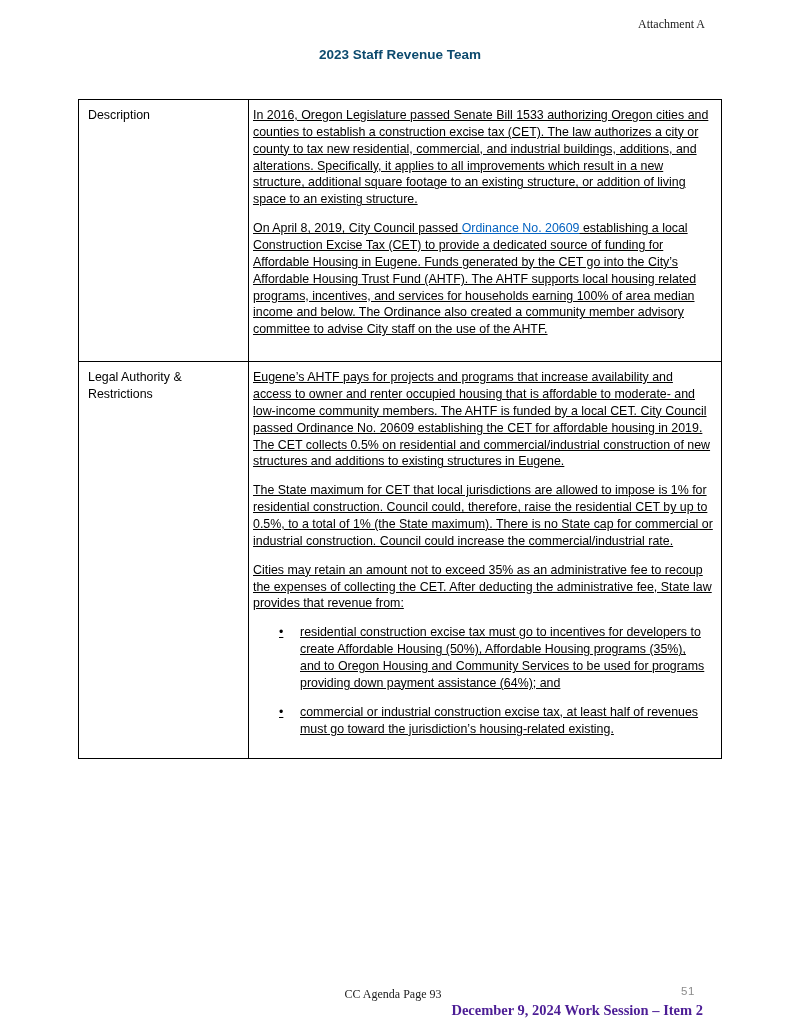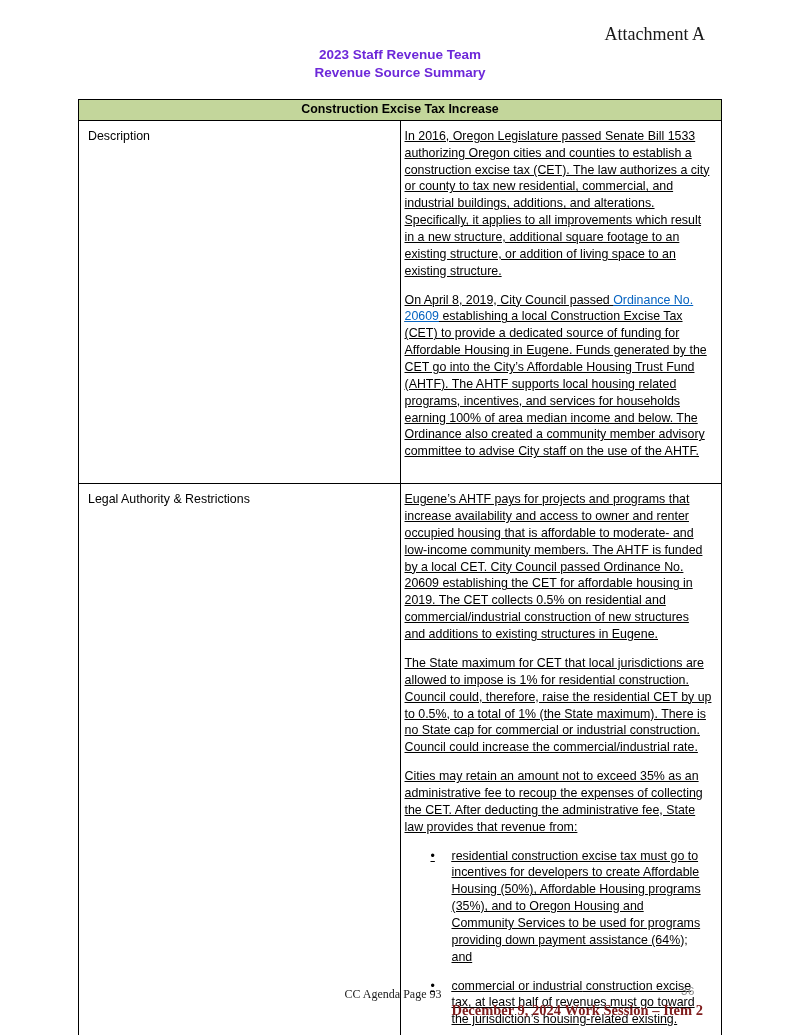--- a/index.html
+++ b/index.html
@@ -2,26 +2,26 @@
 <html><head>
 <meta charset="utf-8">
 <style>
   html,body{margin:0;padding:0;}
   body{
     width:800px;height:1035px;background:#ffffff;position:relative;
     font-family:"Liberation Sans",sans-serif;color:#000;
     -webkit-font-smoothing:antialiased;overflow:hidden;
   }
   .attachment{
-    position:absolute;top:24px;right:95px;
-    font-family:"Liberation Serif",serif;font-size:18px;color:#1a1a1a;
+    position:absolute;top:17px;right:95px;
+    font-family:"Liberation Serif",serif;font-size:12px;color:#1a1a1a;
   }
   .doc-title{
     position:absolute;top:46px;left:0;width:800px;text-align:center;
-    font-weight:bold;font-size:13.5px;line-height:18px;color:#6d28d9;
+    font-weight:bold;font-size:13.5px;line-height:18px;color:#0c4a6e;
   }
   table.main{
     position:absolute;left:78px;top:99px;width:644px;
     border-collapse:collapse;table-layout:fixed;
   }
   table.main td{
     border:1px solid #000;vertical-align:top;
     font-size:12.4px;line-height:1.36;
   }
   td.hdr{
@@ -51,28 +51,24 @@
     color:#e8251d;
   }
 </style>
 </head>
 <body>
 
 <div class="attachment">Attachment A</div>
 
 <div class="doc-title">
   <div>2023 Staff Revenue Team</div>
-  <div>Revenue Source Summary</div>
 </div>
 
 <table class="main">
   <tbody id="table-body">
-    <tr>
-      <td class="hdr" colspan="2" style="background: rgb(195, 214, 155);">Construction Excise Tax Increase</td>
-    </tr>
 
   <tr>
         <td class="label-cell">Description</td>
         <td class="content-cell">
           <p><span>In 2016, Oregon Legislature passed Senate Bill 1533 authorizing Oregon cities and counties to establish a construction excise tax (CET). The law authorizes a city or county to tax new residential, commercial, and industrial buildings, additions, and alterations. Specifically, it applies to all improvements which result in a new structure, additional square footage to an existing structure, or addition of living space to an existing structure.</span></p>
           <p><span>On April 8, 2019, City Council passed </span><a class="doc-link">Ordinance No. 20609</a><span> establishing a local Construction Excise Tax (CET) to provide a dedicated source of funding for Affordable Housing in Eugene. Funds generated by the CET go into the City’s Affordable Housing Trust Fund (AHTF). The AHTF supports local housing related programs, incentives, and services for households earning 100% of area median income and below. The Ordinance also created a community member advisory committee to advise City staff on the use of the AHTF.</span></p>
         </td>
       </tr>
       <tr>
         <td class="label-cell">Legal Authority &amp; Restrictions</td>
@@ -87,14 +83,14 @@
           <div class="bullet-row">
             <div class="bullet-mark">•</div>
             <div class="bullet-text"><span class="u">commercial or industrial</span><span> construction excise tax, at least half of revenues must go toward the jurisdiction’s housing-related existing.</span></div>
           </div>
         </td>
       </tr>
     </tbody>
 </table>
 
 <div class="footer-agenda">CC Agenda Page 93</div>
-<div class="footer-pagenum" style="color: rgb(140, 140, 140);">36</div>
-<div class="footer-session" style="color: #7f1d1d; margin-left: 44px;">December 9, 2024 Work Session – Item 2</div>
+<div class="footer-pagenum" style="color: rgb(140, 140, 140);">51</div>
+<div class="footer-session" style="color: #4c1d95; margin-left: 44px;">December 9, 2024 Work Session – Item 2</div>
 
 </body></html>

